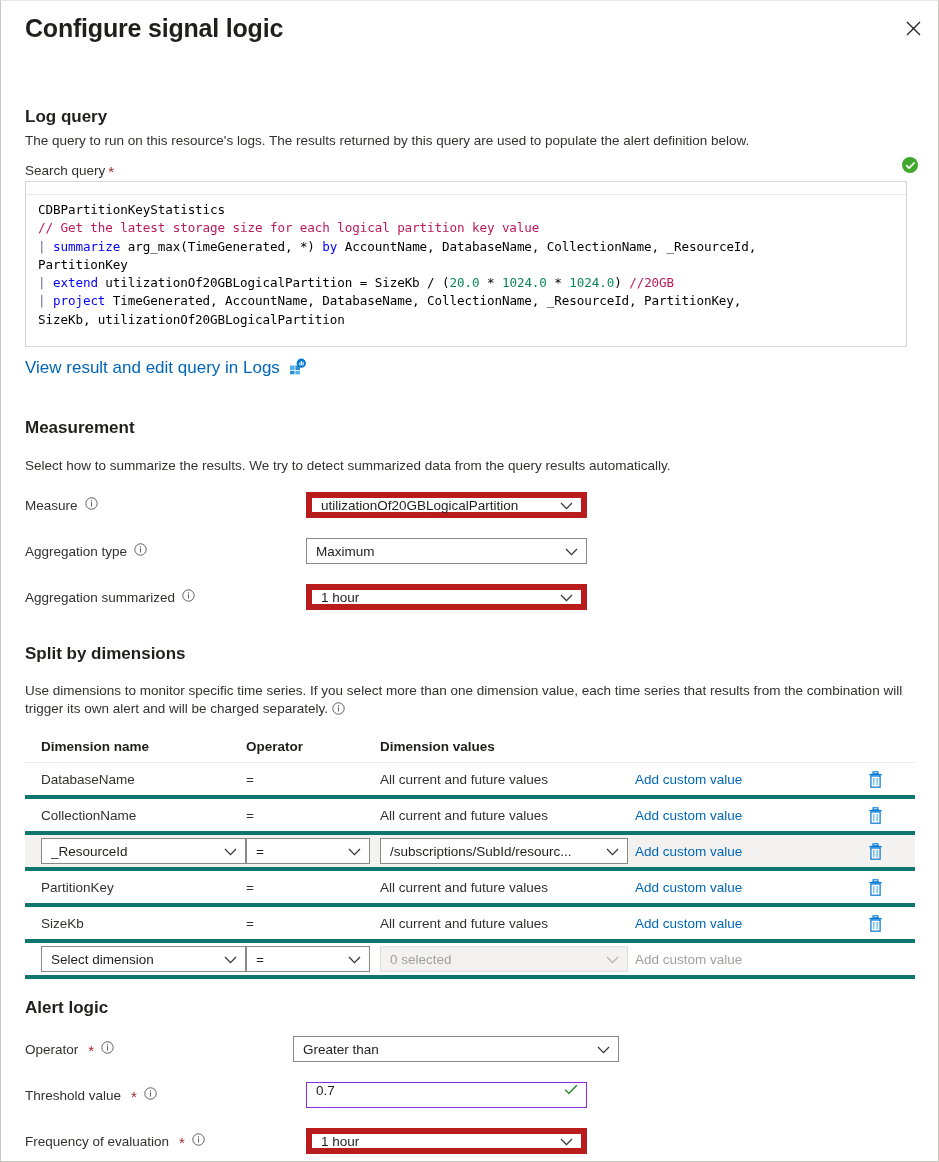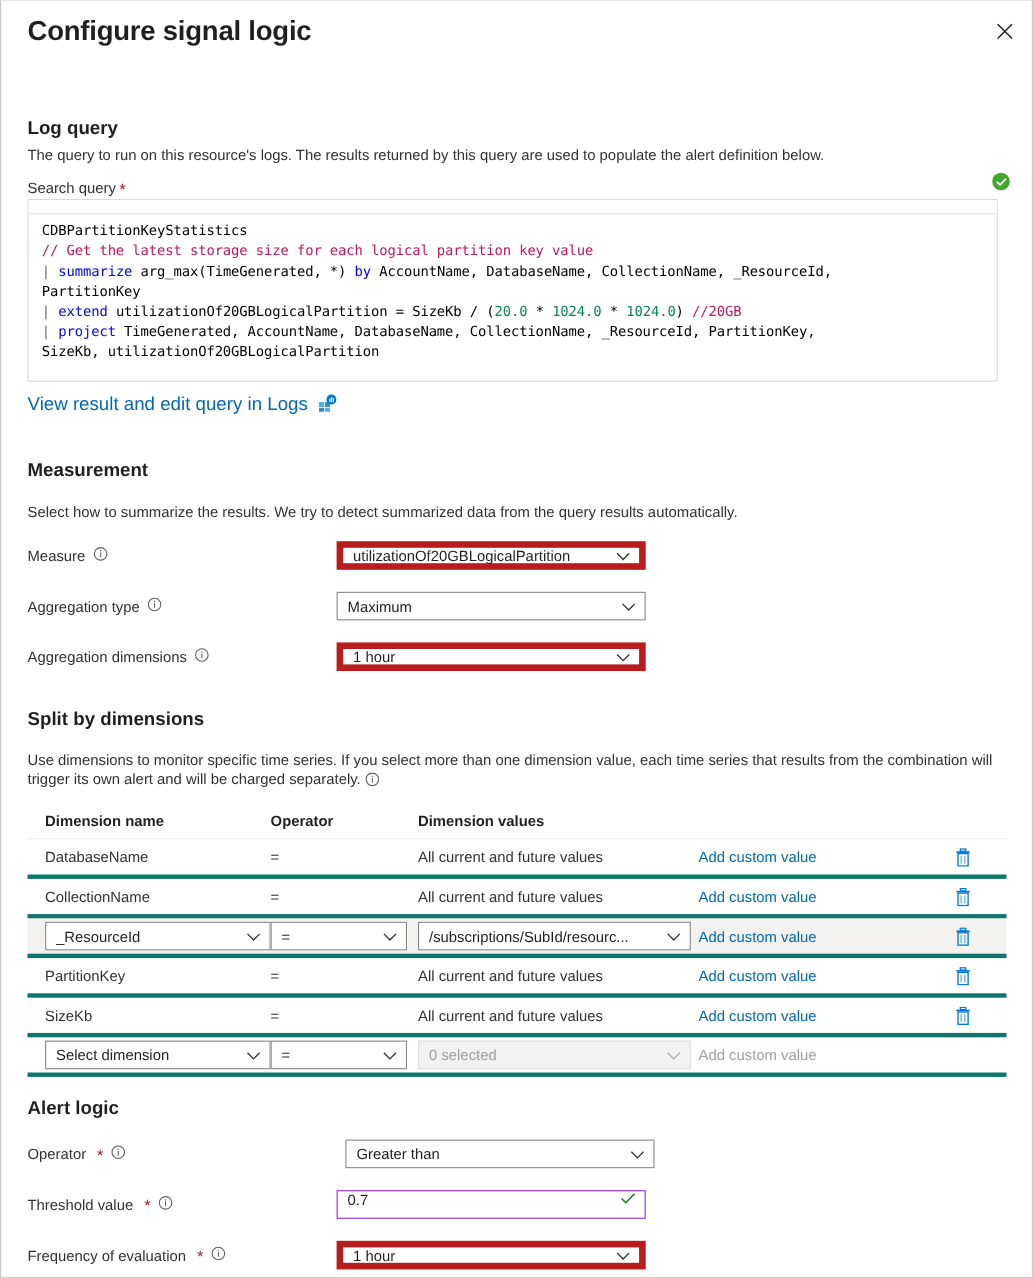--- a/index.html
+++ b/index.html
@@ -241,21 +241,21 @@
   </div>
   <div class="ctrl plain" style="left:305px; top:537px; width:281px;">
     <span class="val">Maximum</span>
     <span class="caret"><svg width="13" height="8" viewBox="0 0 13 8">
           <path d="M1 1 L6.5 6.6 L12 1" stroke="#323130" stroke-width="1.2" fill="none"></path>
         </svg></span>
   </div>
 
   <div class="field-row" style="top:583px;">
     <span class="field-label">
-      <span>Aggregation dimensions</span>
+      <span>Aggregation summarized</span>
       <span><svg width="13" height="13" viewBox="0 0 13 13">
             <circle cx="6.5" cy="6.5" r="5.7" fill="none" stroke="#605e5c" stroke-width="1"></circle>
             <rect x="6" y="5.3" width="1" height="4.2" fill="#605e5c"></rect>
             <rect x="6" y="3.2" width="1" height="1.2" fill="#605e5c"></rect>
           </svg></span>
     </span>
   </div>
   <div class="ctrl accent" style="left:305px; top:583px; width:281px;">
     <span class="val">1 hour</span>
     <span class="caret"><svg width="13" height="8" viewBox="0 0 13 8">
@@ -422,21 +422,21 @@
     <span class="field-label">
       <span>Operator</span>
         <span class="req">*</span>
       <span><svg width="13" height="13" viewBox="0 0 13 13">
             <circle cx="6.5" cy="6.5" r="5.7" fill="none" stroke="#605e5c" stroke-width="1"></circle>
             <rect x="6" y="5.3" width="1" height="4.2" fill="#605e5c"></rect>
             <rect x="6" y="3.2" width="1" height="1.2" fill="#605e5c"></rect>
           </svg></span>
     </span>
   </div>
-  <div class="ctrl plain" style="left:313px; top:1035px; width:281px;justify-content:center;">
+  <div class="ctrl plain" style="left:292px; top:1035px; width:326px;justify-content:center;">
     <span class="val">Greater than</span>
     <span class="caret"><svg width="13" height="8" viewBox="0 0 13 8">
           <path d="M1 1 L6.5 6.6 L12 1" stroke="#323130" stroke-width="1.2" fill="none"></path>
         </svg></span>
   </div>
 
   <div class="field-row" style="top:1081px;">
     <span class="field-label">
       <span>Threshold value</span>
         <span class="req">*</span>

